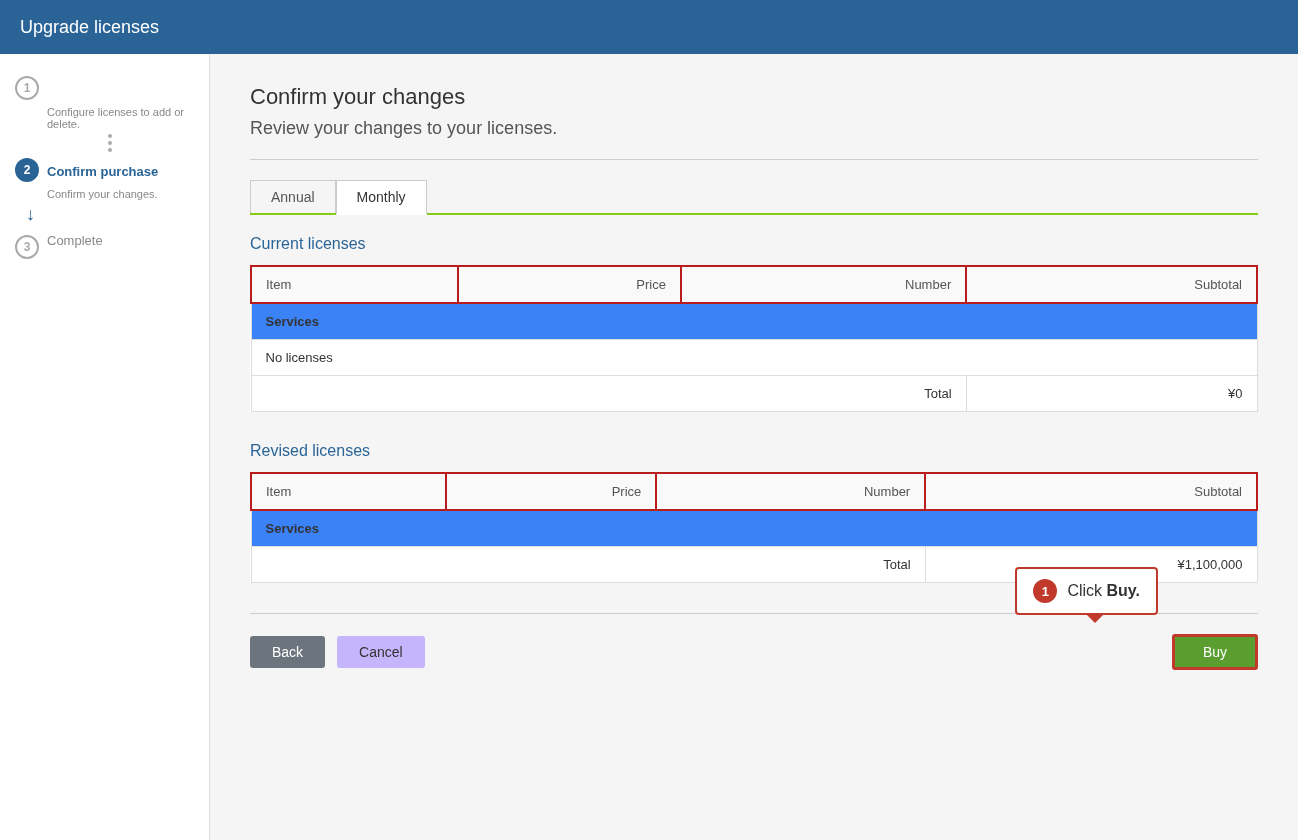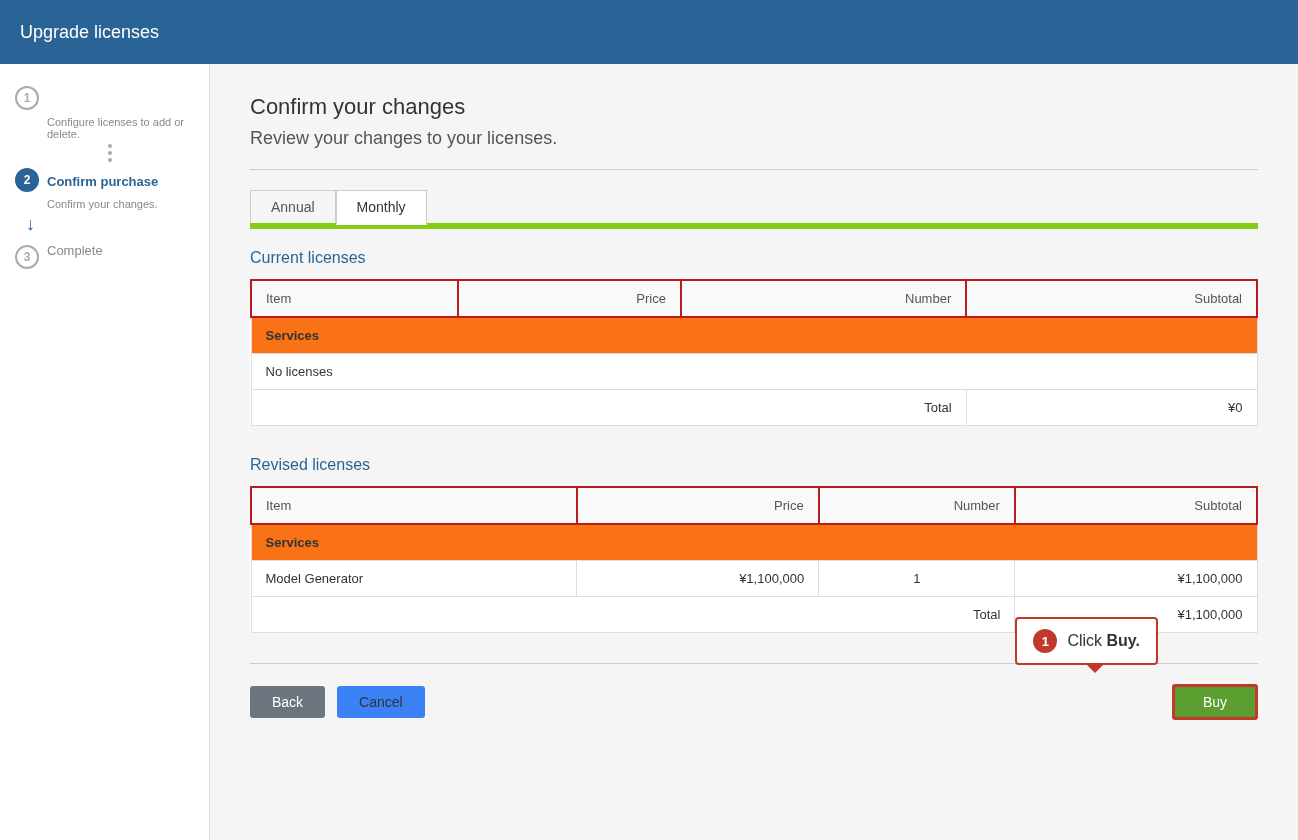--- a/index.html
+++ b/index.html
@@ -4,21 +4,21 @@
   <style>
     * { box-sizing: border-box; margin: 0; padding: 0; }
     body { font-family: -apple-system, BlinkMacSystemFont, 'Segoe UI', Arial, sans-serif; font-size: 14px; background: #f0f0f0; color: #333; }
 
     .top-bar {
       background: #2a6496;
       color: white;
       padding: 10px 20px;
       font-size: 18px;
       font-weight: 500;
-      height: 64px;
+      height: 54px;
       display: flex;
       align-items: center;
     }
 
     .layout {
       display: flex;
       min-height: calc(840px - 50px);
     }
 
     .sidebar {
@@ -124,21 +124,21 @@
 
     .divider {
       border: none;
       border-top: 1px solid #ccc;
       margin-bottom: 20px;
     }
 
     .tabs {
       display: flex;
       margin-bottom: 20px;
-      border-bottom: 6px solid #84cc16;
+      border-bottom: 2px solid #84cc16;
     }
 
     .tab {
       padding: 8px 20px;
       cursor: pointer;
       border: 1px solid #ccc;
       border-bottom: none;
       background: #f5f5f5;
       color: #555;
       font-size: 14px;
@@ -184,21 +184,21 @@
       padding: 10px 14px;
       font-size: 13px;
       color: #333;
     }
 
     .license-table td.right { text-align: right; }
     .license-table td.center { text-align: center; }
 
     .services-row td {
       font-weight: 700;
-      background: #f97316;
+      background: #3b82f6;
       border-left: none;
       border-right: none;
     }
 
     .total-row td {
       background: #fff;
     }
 
     .footer-area {
       border-top: 1px solid #ccc;
@@ -216,21 +216,21 @@
       border-radius: 3px;
       cursor: pointer;
     }
 
     .btn-back {
       background: #6c757d;
       color: white;
     }
 
     .btn-cancel {
-      background: #3b82f6;
+      background: #c4b5fd;
       color: #333;
       margin-left: 8px;
     }
 
     .btn-buy {
       background: #5a9e2f;
       color: white;
       font-weight: 500;
       border: 3px solid #c0392b;
       padding: 7px 28px;
@@ -373,26 +373,20 @@
           <th>Item</th>
           <th class="right">Price</th>
           <th class="right">Number</th>
           <th class="right">Subtotal</th>
         </tr>
       </thead>
       <tbody>
         <tr class="services-row">
           <td colspan="4">Services</td>
         </tr>
-        <tr>
-          <td>Model Generator</td>
-          <td class="right">¥1,100,000</td>
-          <td class="center">1</td>
-          <td class="right">¥1,100,000</td>
-        </tr>
         <tr class="total-row">
           <td colspan="3" class="right">Total</td>
           <td class="right">¥1,100,000</td>
         </tr>
       </tbody>
     </table>
 
     <div class="footer-area">
       <div>
         <button class="btn btn-back">Back</button>

